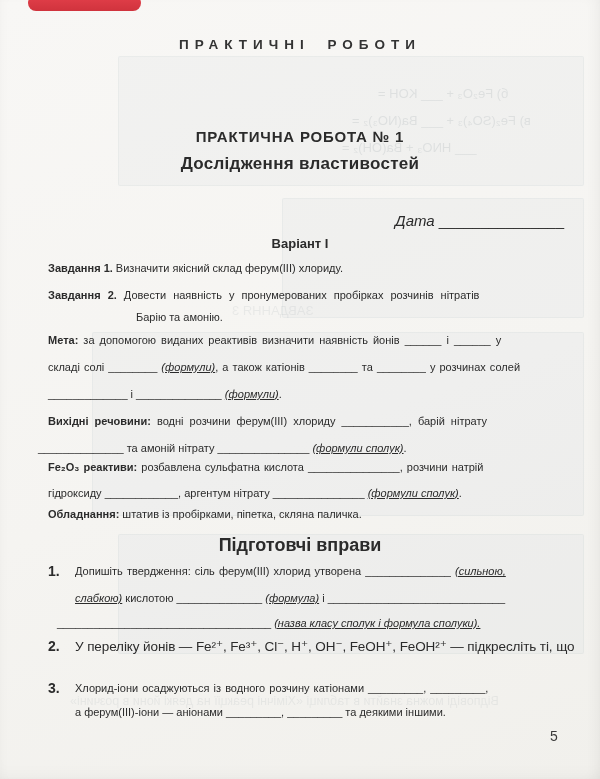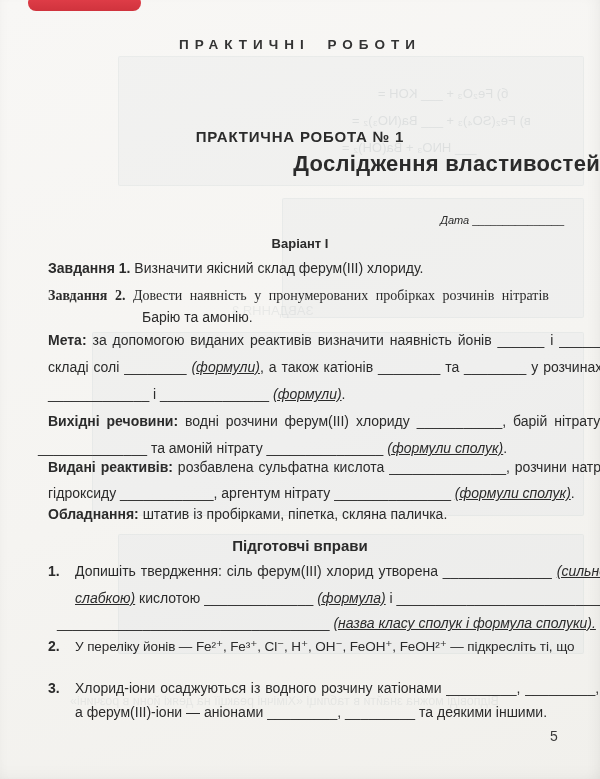--- a/index.html
+++ b/index.html
@@ -5,39 +5,39 @@
   html,body{margin:0;padding:0;background:#e9e8e5;}
   .page{
     position:relative;
     width:600px;height:779px;
     background:linear-gradient(160deg,#f8f7f5 0%,#f5f4f1 55%,#f1f0ec 100%);
     overflow:hidden;
     font-family:"Liberation Sans","DejaVu Sans",sans-serif;
     color:#2b2b2b;
     box-shadow:inset -10px 0 16px -10px rgba(0,0,0,.07), inset 0 -12px 20px -14px rgba(0,0,0,.06), inset 8px 0 14px -10px rgba(0,0,0,.04);
   }
-  .line{position:absolute;left:48px;white-space:nowrap;font-size:14px;line-height:17px;}
+  .line{position:absolute;left:48px;white-space:nowrap;font-size:11px;line-height:17px;}
   .b{font-weight:700;}
   .i{font-style:italic;text-decoration:underline;}
   .center{left:0;right:0;text-align:center;}
   .h-section{font-size:13.5px;font-weight:700;letter-spacing:6px;word-spacing:8px;color:#333;}
   .h-work{font-size:15px;font-weight:700;letter-spacing:.8px;}
-  .h-sub{font-size:22px;font-weight:700;letter-spacing:.3px;text-align:right;}
+  .h-sub{font-size:17px;font-weight:700;letter-spacing:.3px;}
   .h-variant{font-size:13px;font-weight:700;}
-  .h-prep{font-size:15px;font-weight:700;}
-  .date-line{font-size:11px;font-style:italic;}
+  .h-prep{font-size:18px;font-weight:700;}
+  .date-line{font-size:15px;font-style:italic;}
   .num{position:absolute;left:48px;font-weight:700;font-size:14px;}
   .itext{left:75px;}
   
   .bleedbox{position:absolute;background:rgba(176,188,192,.07);border:1px solid rgba(160,172,178,.09);border-radius:2px;}
   .bleed{position:absolute;transform:scaleX(-1);color:#76848c;opacity:.15;font-size:13px;white-space:nowrap;}
   .tab{position:absolute;left:28px;top:-5px;width:113px;height:16px;border-radius:8px;
        background:linear-gradient(180deg,#e4404b,#d0333d);}
   .pageno{position:absolute;font-size:14px;color:#3a3a3a;}
-  .ws2{word-spacing:2px;} .ws3{word-spacing:3px;} .ws4{word-spacing:4px;font-family:Liberation Serif, serif;} .ws1{word-spacing:1px;}
+  .ws2{word-spacing:2px;} .ws3{word-spacing:3px;} .ws4{word-spacing:4px;} .ws1{word-spacing:1px;}
   .ion{font-size:13.5px;letter-spacing:-.1px;}
 </style>
 </head>
 <body>
 
 <div class="page">
 
   <div class="bleedbox" style="left:118px;top:56px;width:464px;height:128px"></div>
   <div class="bleedbox" style="left:282px;top:198px;width:300px;height:118px"></div>
   <div class="bleedbox" style="left:92px;top:332px;width:490px;height:182px"></div>
@@ -62,41 +62,41 @@
   </div>
 
   <div class="line center h-variant" style="top:235px">Варіант I</div>
 
   <div class="line" style="top:260px">
     <span class="b">Завдання 1.</span><span> Визначити якісний склад ферум(III) хлориду.</span>
   </div>
   <div class="line ws4" style="top:287px">
     <span class="b">Завдання 2.</span><span> Довести наявність у пронумерованих пробірках розчинів нітратів</span>
   </div>
-  <div class="line" style="left:142px;top:309px">Барію та амонію.</div>
+  <div class="line" style="left:136px;top:309px">Барію та амонію.</div>
 
   <div class="line ws2" style="top:332px">
     <span class="b">Мета:</span><span> за допомогою виданих реактивів визначити наявність йонів ______ і ______ у</span>
   </div>
   <div class="line ws1" style="top:359px">
     <span>складі солі ________ </span><span class="i">(формули)</span><span>, а також катіонів ________ та ________ у розчинах солей</span>
   </div>
   <div class="line" style="top:386px">
     <span>_____________ і ______________ </span><span class="i">(формули)</span><span>.</span>
   </div>
 
   <div class="line ws3" style="top:413px">
     <span class="b">Вихідні речовини:</span><span> водні розчини ферум(III) хлориду ___________, барій нітрату</span>
   </div>
   <div class="line" style="left:38px;top:440px">
     <span>______________ та амоній нітрату _______________ </span><span class="i">(формули сполук)</span><span>.</span>
   </div>
 
   <div class="line ws1" style="top:459px">
-    <span class="b">Видані реактивів:</span><span> розбавлена сульфатна кислота _______________, розчини натрій</span>
+    <span class="b">Fe₂O₃ реактиви:</span><span> розбавлена сульфатна кислота _______________, розчини натрій</span>
   </div>
   <div class="line" style="top:506px">
     <span class="b">Обладнання:</span><span> штатив із пробірками, піпетка, скляна паличка.</span>
   </div>
 
   <div class="line" style="top:485px">
     <span>гідроксиду ____________, аргентум нітрату _______________ </span><span class="i">(формули сполук)</span><span>.</span>
   </div>
 
   <div class="line center h-prep" style="top:537px">Підготовчі вправи</div>

